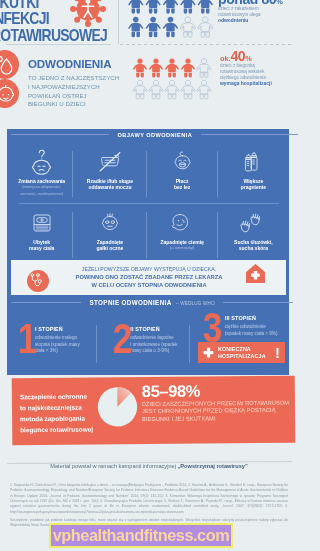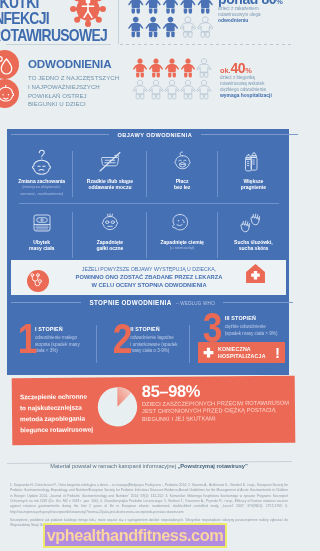--- a/index.html
+++ b/index.html
@@ -23,21 +23,21 @@
   .babies2{position:absolute;left:132px;top:57px;}
 
   .stat{position:absolute;font-family:"Liberation Sans",sans-serif;}
   .stat .big{font-size:14px;font-weight:bold;color:#3f6cae;letter-spacing:-0.4px;
              line-height:9px;white-space:nowrap;}
   .stat .big .sm{font-size:7.4px;letter-spacing:-0.1px;}
   .stat p{margin:0;font-size:4.5px;line-height:5.9px;color:#7a98b4;white-space:nowrap;letter-spacing:0.02px;}
   .stat p b{color:#3f6cae;font-size:4.9px;}
 
   .s1{left:218px;top:-5px;width:84px;}
-  .s2{left:220px;top:64px;width:80px;}
+  .s2{left:220px;top:52px;width:80px;}
   .s2 .big{color:#e8604c;}
   .s2 .big .sm{color:#e8604c;}
 
   
   .circ{position:absolute;border-radius:50%;background:#ea6a55;}
   .c1{left:-10px;top:50px;width:29px;height:29px;}
   .c2{left:-10px;top:79px;width:29px;height:29px;}
   .odw{position:absolute;left:28px;top:58px;width:100px;}
   .odw h2{margin:0;font-size:11.6px;font-weight:bold;color:#3f6cae;letter-spacing:-0.15px;
           line-height:12px;white-space:nowrap;}
@@ -105,21 +105,21 @@
 
   
   .ftr{position:absolute;left:0;top:462px;width:298px;}
   .fline{position:absolute;left:7px;top:0;width:285px;height:1px;background:#c8d2d8;transform:rotate(-0.45deg);}
   .fkampania{position:absolute;left:0;top:1px;width:298px;text-align:center;white-space:nowrap;
              font-size:5.65px;color:#5a7386;}
   .fkampania b{color:#44607a;}
   .fsmall{position:absolute;left:10px;top:21px;width:278px;font-size:3.3px;
           line-height:5.33px;color:#8a9aa6;text-align:justify;}
   .fsmall p{margin:0 0 2.7px;}
-  .wm{position:absolute;left:43px;top:523px;width:184px;height:25px;background:#b18ce0;
+  .wm{position:absolute;left:49px;top:523px;width:184px;height:25px;background:#b18ce0;
       border:2px solid #f0ea6a;box-sizing:border-box;
       display:flex;align-items:center;justify-content:center;}
   .wm span{font-size:16.3px;font-weight:bold;color:#fbd5a0;letter-spacing:-0.45px;}
 </style>
 </head>
 <body>
 
 <div class="page">
 
   <div class="hdr">

